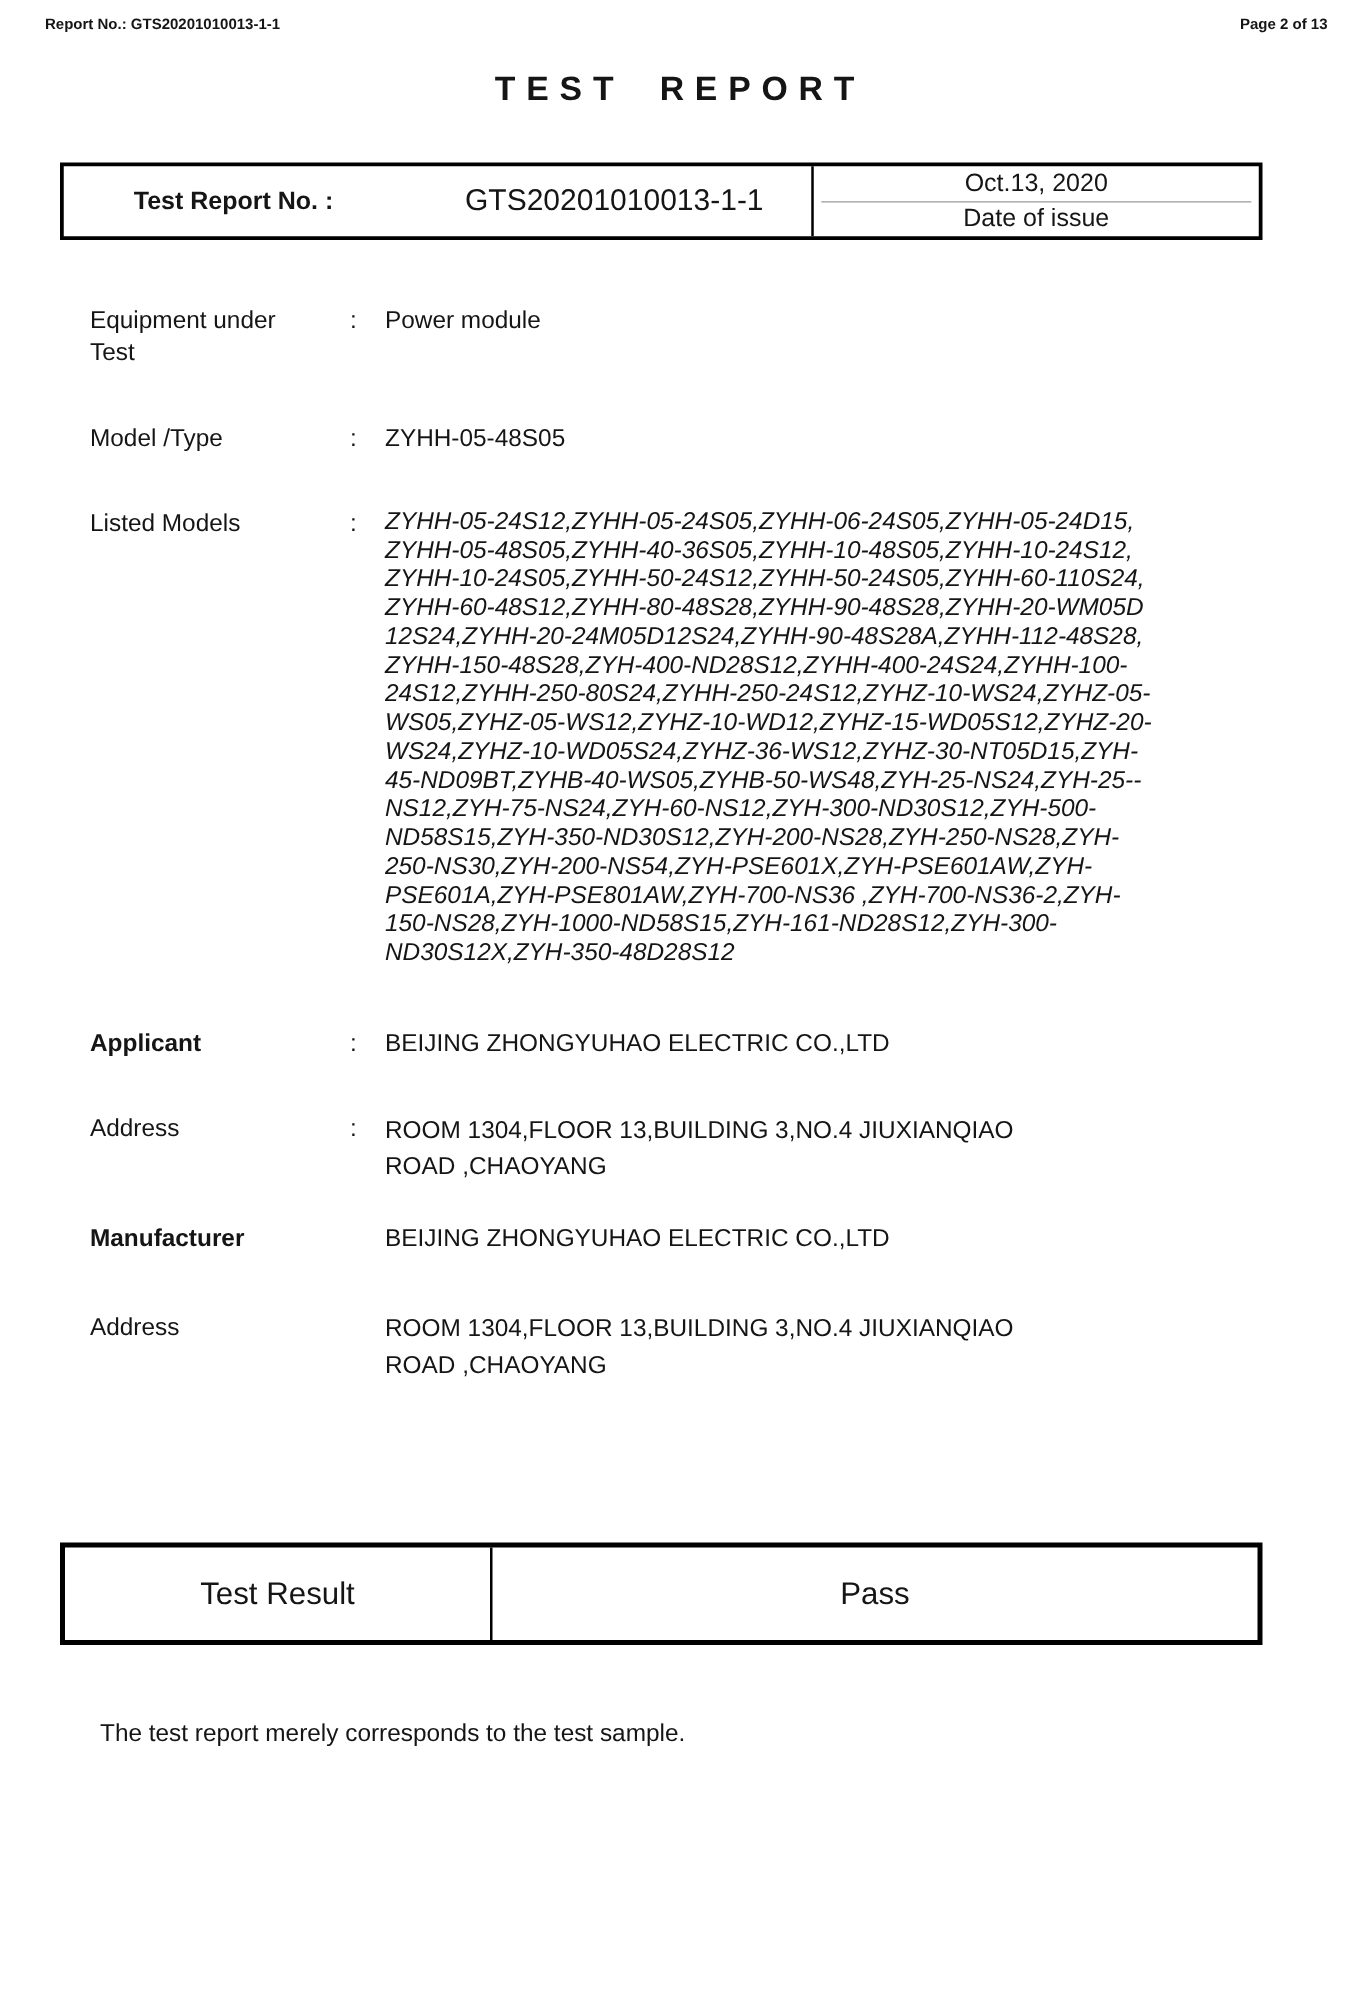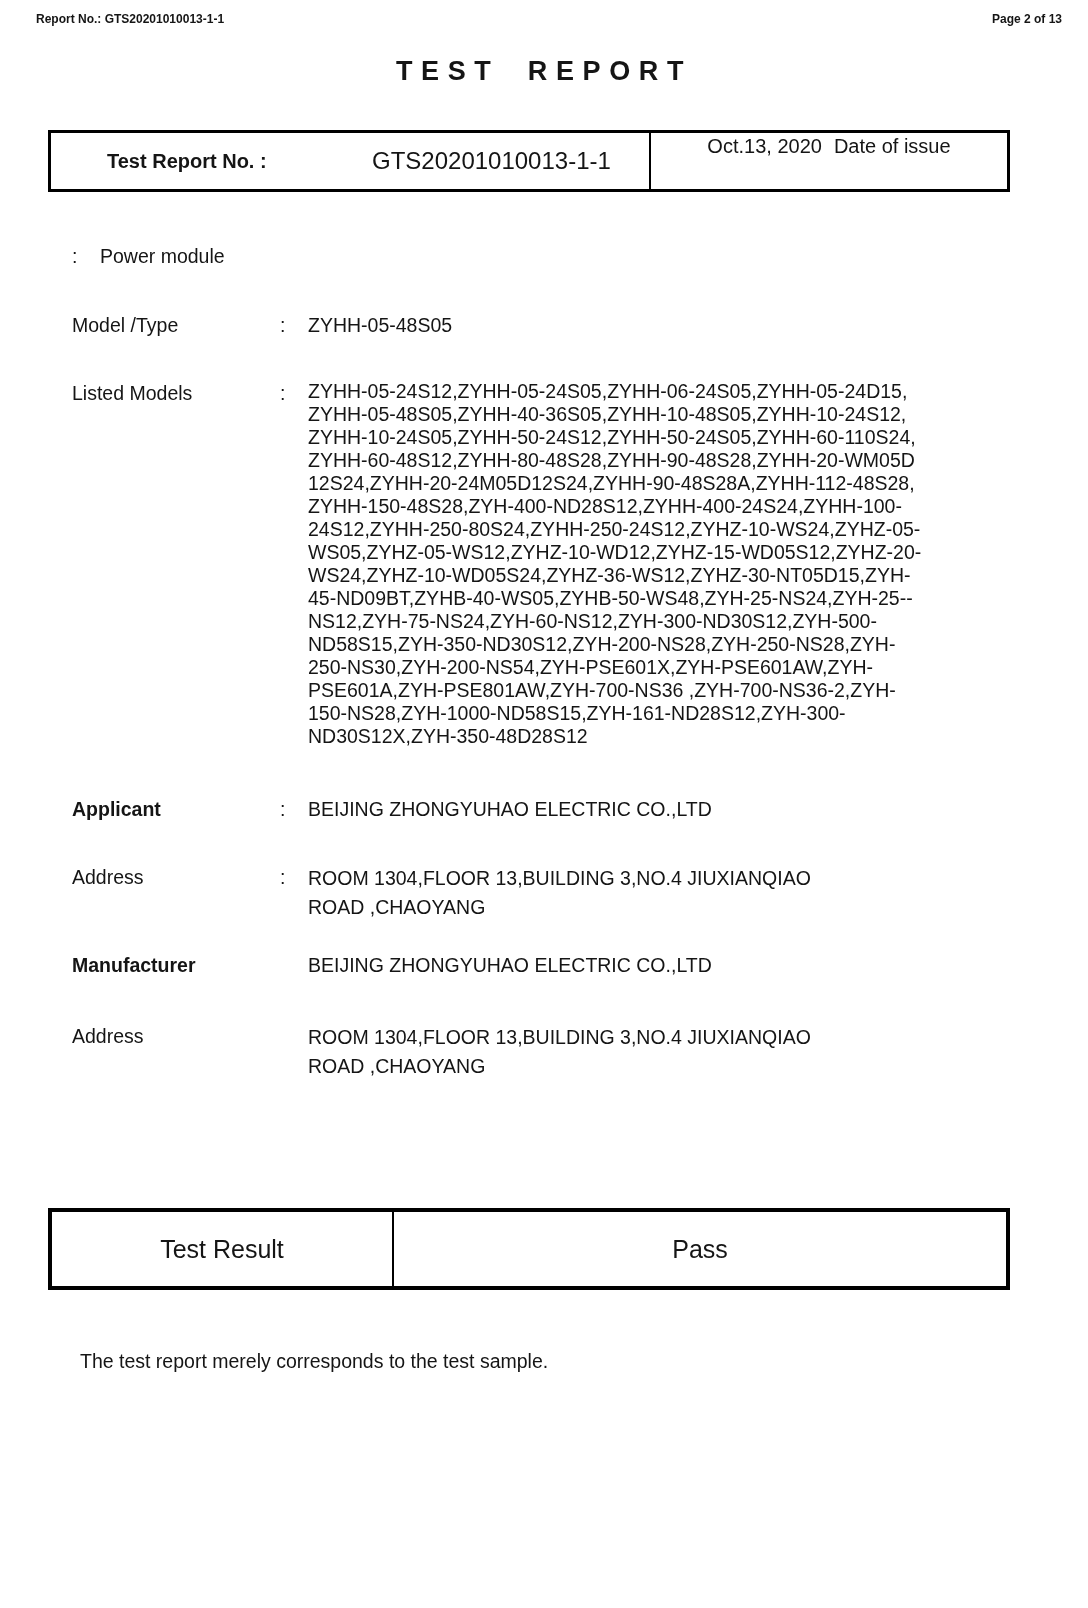--- a/index.html
+++ b/index.html
@@ -57,21 +57,21 @@
     font-size: 20px;
   }
   .report-box .left-cell .rb-value {
     font-weight: normal;
     font-size: 24px;
   }
   .report-box .right-cell {
     width: 358px;
     border-left: 2px solid #000;
     display: flex;
-    flex-direction: row;
+    flex-direction: column;
     justify-content: center;
     text-align: center;
     font-size: 20px;
   }
   .report-box .right-cell .date-line { line-height: 27px; }
   .report-box .right-cell .date-divider {
     border: 0;
     border-top: 1px solid #9a9a9a;
     margin: 0 6px;
   }
@@ -80,21 +80,21 @@
   .fields { margin: 0 78px 0 72px; }
   .field-row { display: flex; align-items: flex-start; }
   .f-label { width: 208px; flex-shrink: 0; line-height: 26px; }
   .f-colon { width: 28px; flex-shrink: 0; line-height: 26px; }
   .f-value { flex: 1; line-height: 26px; }
 
   .row-equipment { margin-top: 51px; }
   .row-model     { margin-top: 44px; }
   .row-model .f-label, .row-model .f-colon, .row-model .f-value { line-height: 24px; }
   .row-listed    { margin-top: 43px; }
-  .row-listed .f-value { line-height: 23px; }
+  .row-listed .f-value { line-height: 23px; font-style: italic; }
   .row-listed .f-label, .row-listed .f-colon { line-height: 23px; padding-top: 2px; }
   .row-applicant { margin-top: 48px; }
   .row-applicant .f-label { font-weight: bold; }
   .row-address1  { margin-top: 42px; }
   .row-address1 .f-value { line-height: 29px; }
   .row-manufacturer { margin-top: 30px; }
   .row-manufacturer .f-label { font-weight: bold; }
   .row-address2  { margin-top: 45px; }
   .row-address2 .f-value { line-height: 29px; }
 
@@ -144,20 +144,22 @@
   <div class="right-cell">
     <div class="date-line">Oct.13, 2020</div>
     <hr class="date-divider">
     <div class="date-line">Date of issue</div>
   </div>
 </div>
 
 <div class="fields">
 
   <div class="field-row row-equipment">
+    <span class="f-label pre">Equipment under
+Test</span>
     <span class="f-colon">:</span>
     <span class="f-value">Power module</span>
   </div>
 
   <div class="field-row row-model">
     <span class="f-label">Model /Type</span>
     <span class="f-colon">:</span>
     <span class="f-value">ZYHH-05-48S05</span>
   </div>
 

